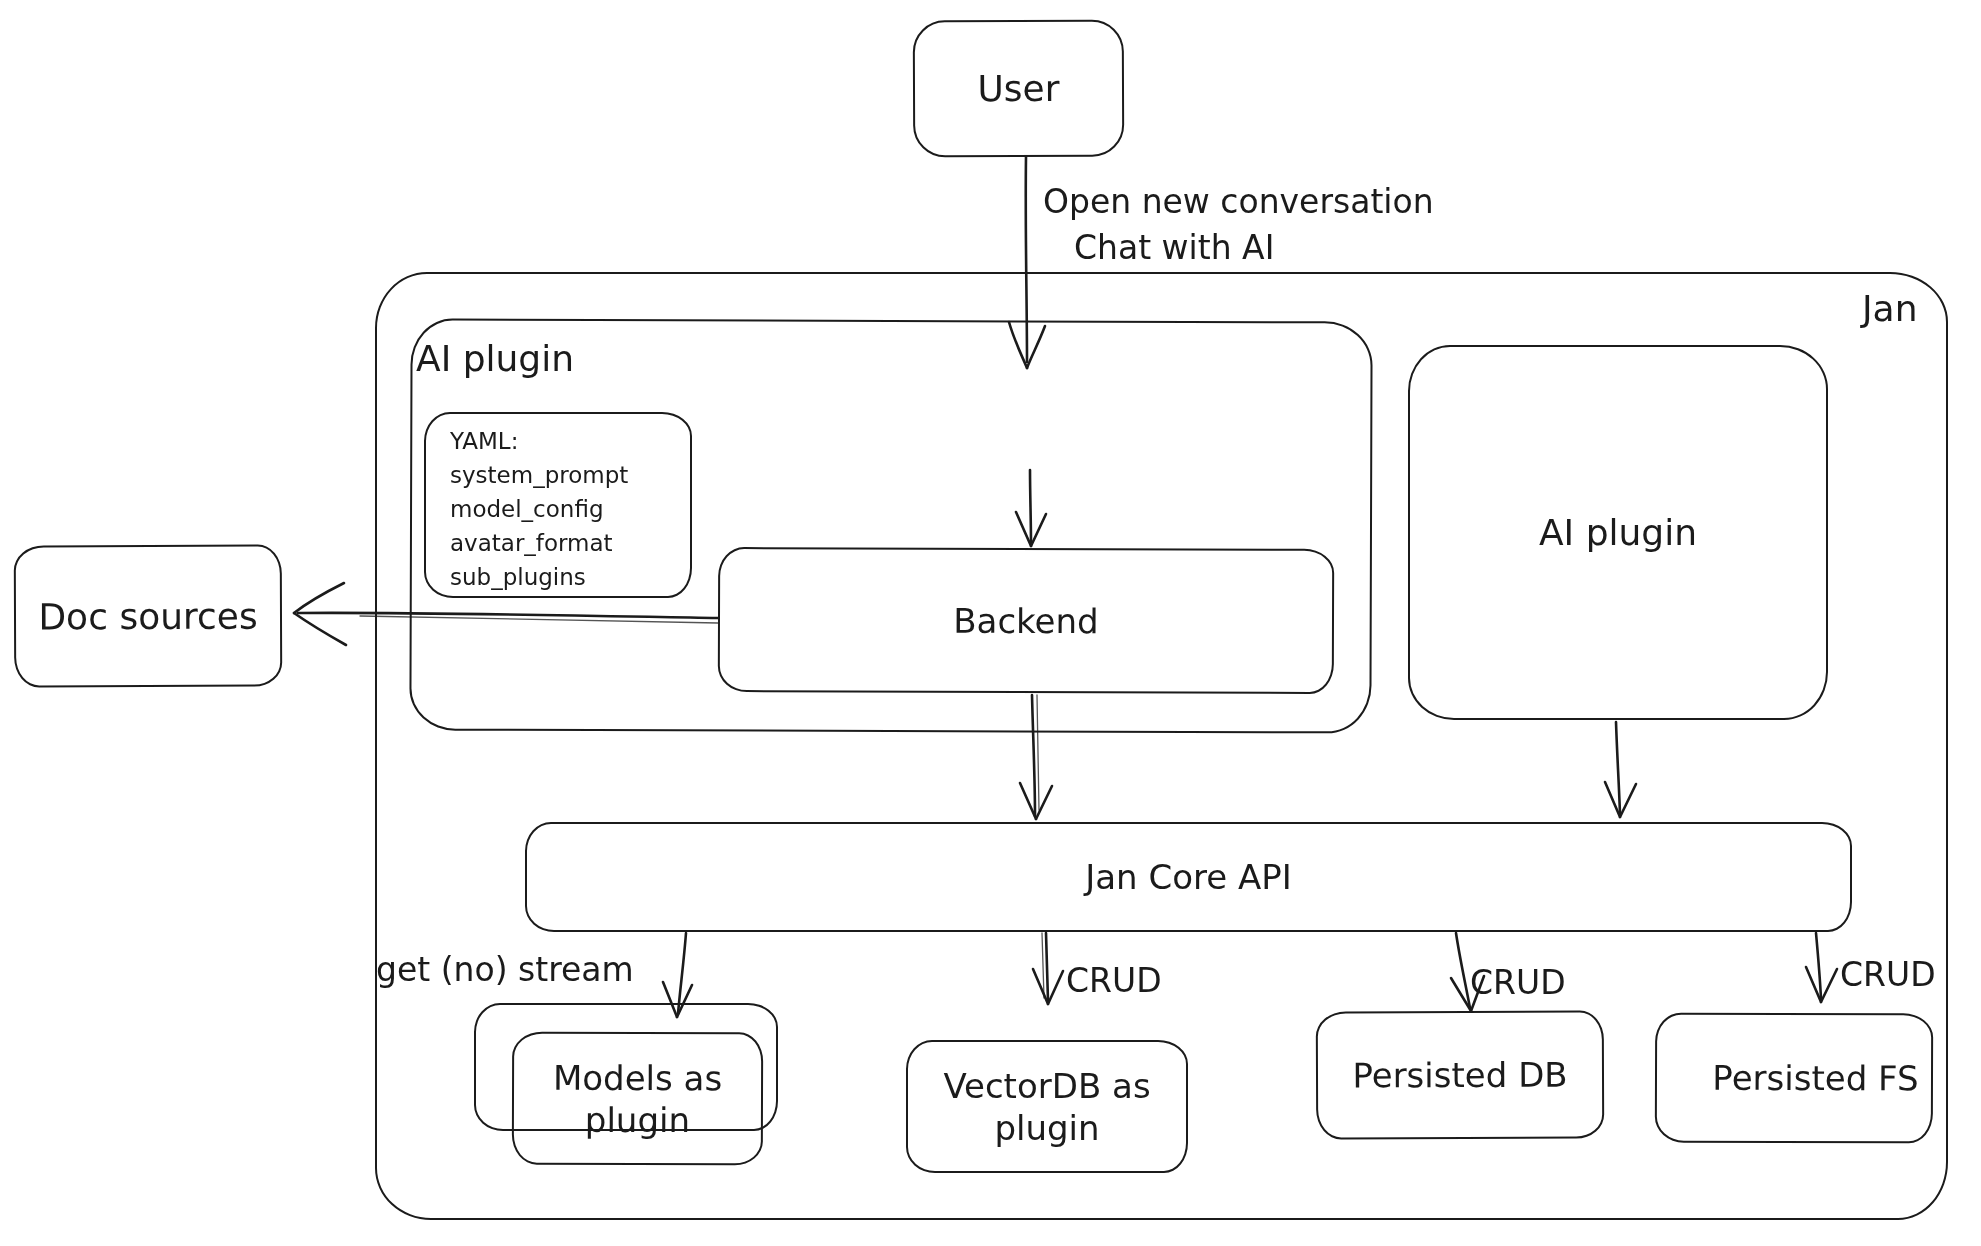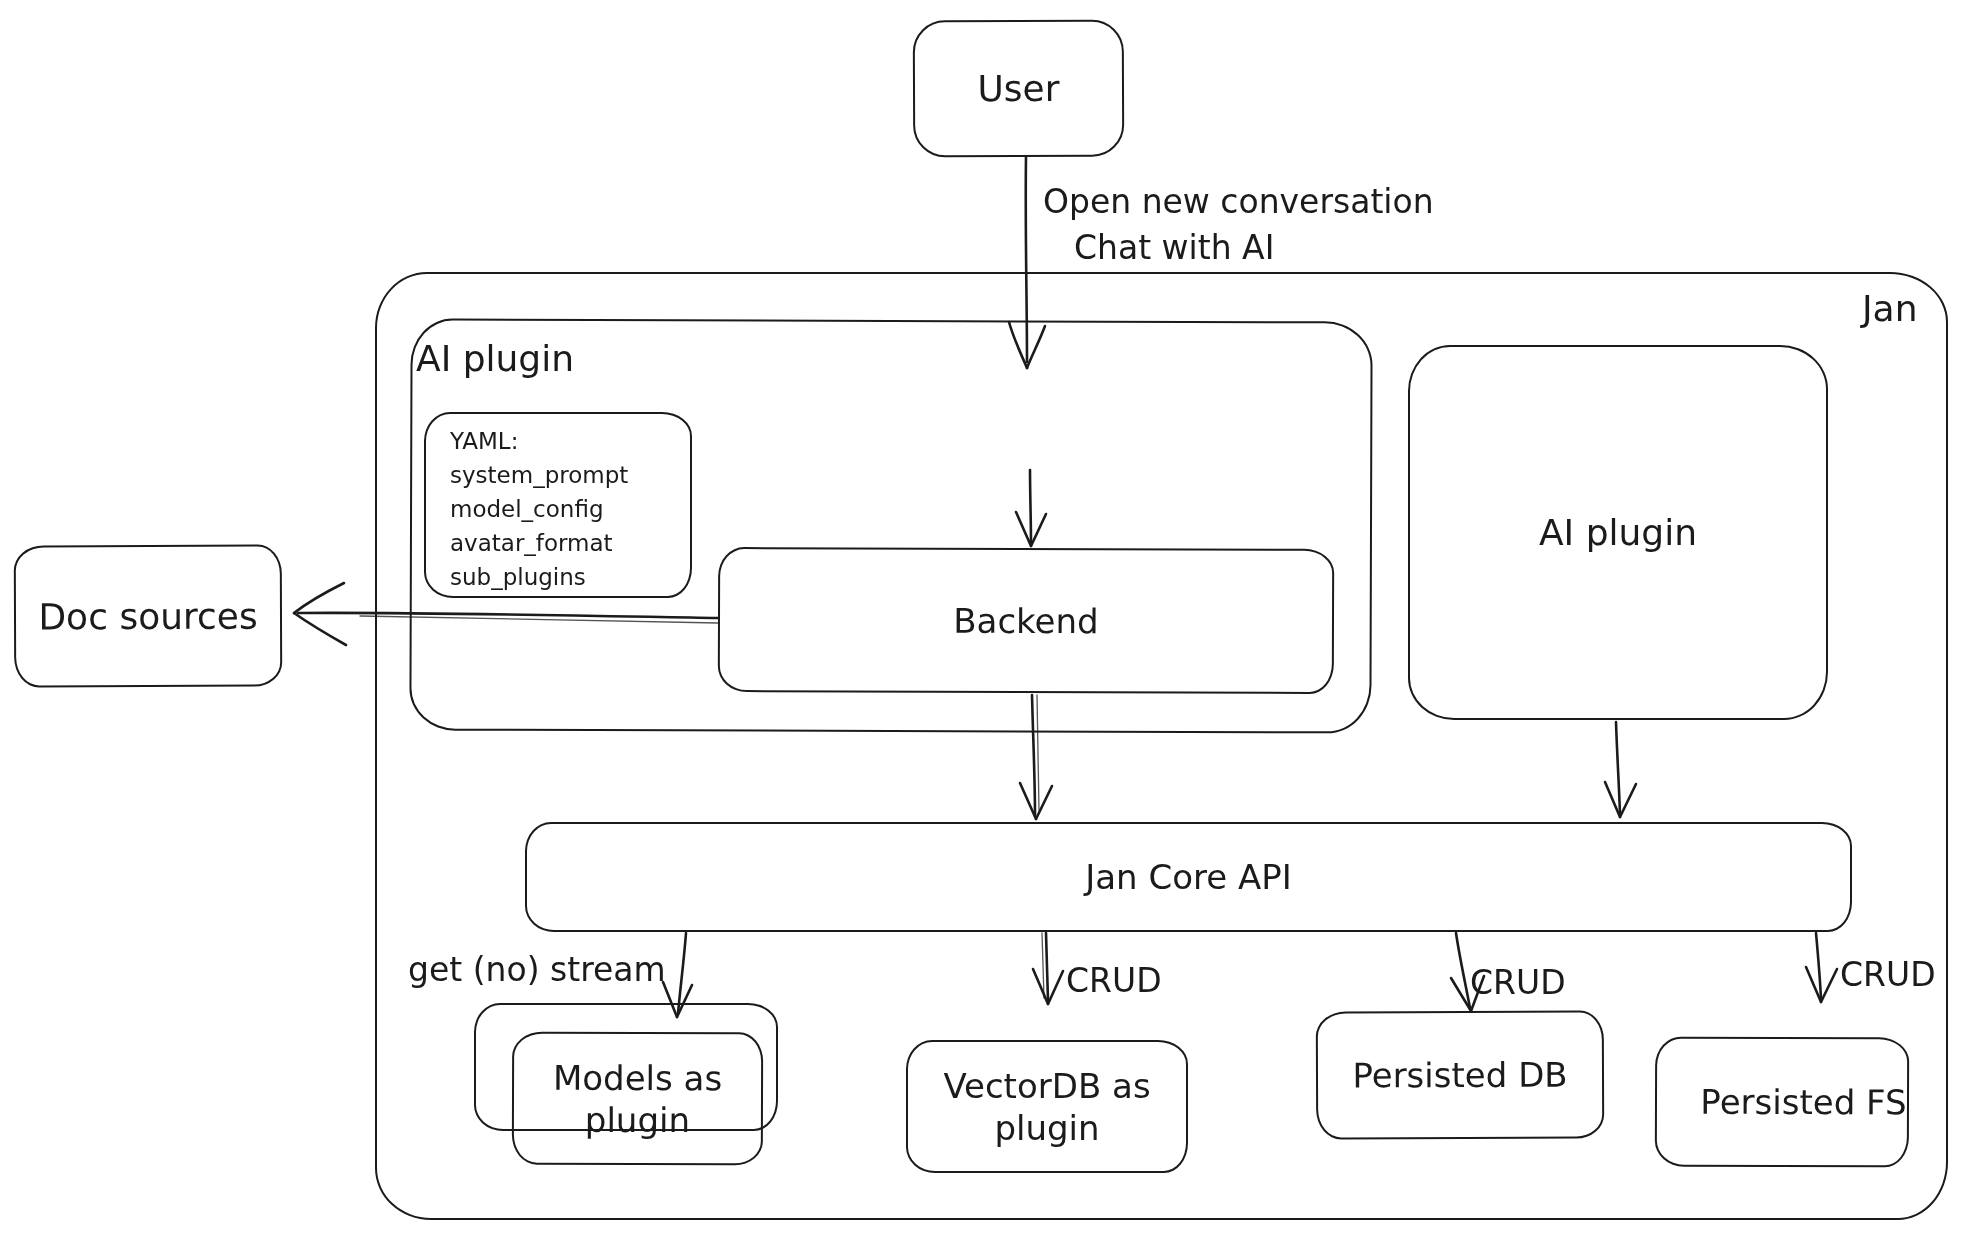--- a/index.html
+++ b/index.html
@@ -68,39 +68,39 @@
   </div>
 
   <div class="node r-med fs-big" style="left:1408px;top:345px;width:420px;height:375px;">
     <span>AI plugin</span>
   </div>
 
   <div class="node r-a fs-node" style="left:525px;top:822px;width:1327px;height:110px;">
     <span>Jan Core API</span>
   </div>
 
-  <div class="label fs-edge" style="left:376px;top:950px;margin-left:32px;">get (no) stream</div>
+  <div class="label fs-edge" style="left:376px;top:950px;">get (no) stream</div>
   <div class="label fs-edge" style="left:1066px;top:961px;">CRUD</div>
   <div class="label fs-edge" style="left:1470px;top:963px;">CRUD</div>
   <div class="label fs-edge" style="left:1840px;top:955px;">CRUD</div>
 
   <div class="node r-a" style="left:474px;top:1003px;width:304px;height:128px;"></div>
   <div class="node r-b fs-node multiline tilt-1" style="left:512px;top:1032px;width:251px;height:133px;">
     <span style="width:220px;">Models as plugin</span>
   </div>
 
   <div class="node r-a fs-node multiline" style="left:906px;top:1040px;width:282px;height:133px;">
     <span style="width:230px;">VectorDB as plugin</span>
   </div>
 
   <div class="node r-b fs-node tilt-2" style="left:1316px;top:1011px;width:288px;height:128px;">
     <span>Persisted DB</span>
   </div>
 
-  <div class="node r-a fs-node tilt-1" style="left:1655px;top:1037px;width:254px;height:130px;padding-left:43px;">
+  <div class="node r-a fs-node tilt-1" style="left:1655px;top:1013px;width:278px;height:130px;padding-left:43px;">
     <span>Persisted FS</span>
   </div>
 
   <svg class="wires" width="1981" height="1246" viewBox="0 0 1981 1246">
 
     <g>
       <path d="M1026 157 C1025 230 1027 300 1027 362"></path>
       <path d="M1009 322 C1014 340 1022 356 1027 368"></path>
       <path d="M1045 326 C1039 342 1031 357 1027 368"></path>
     </g>

